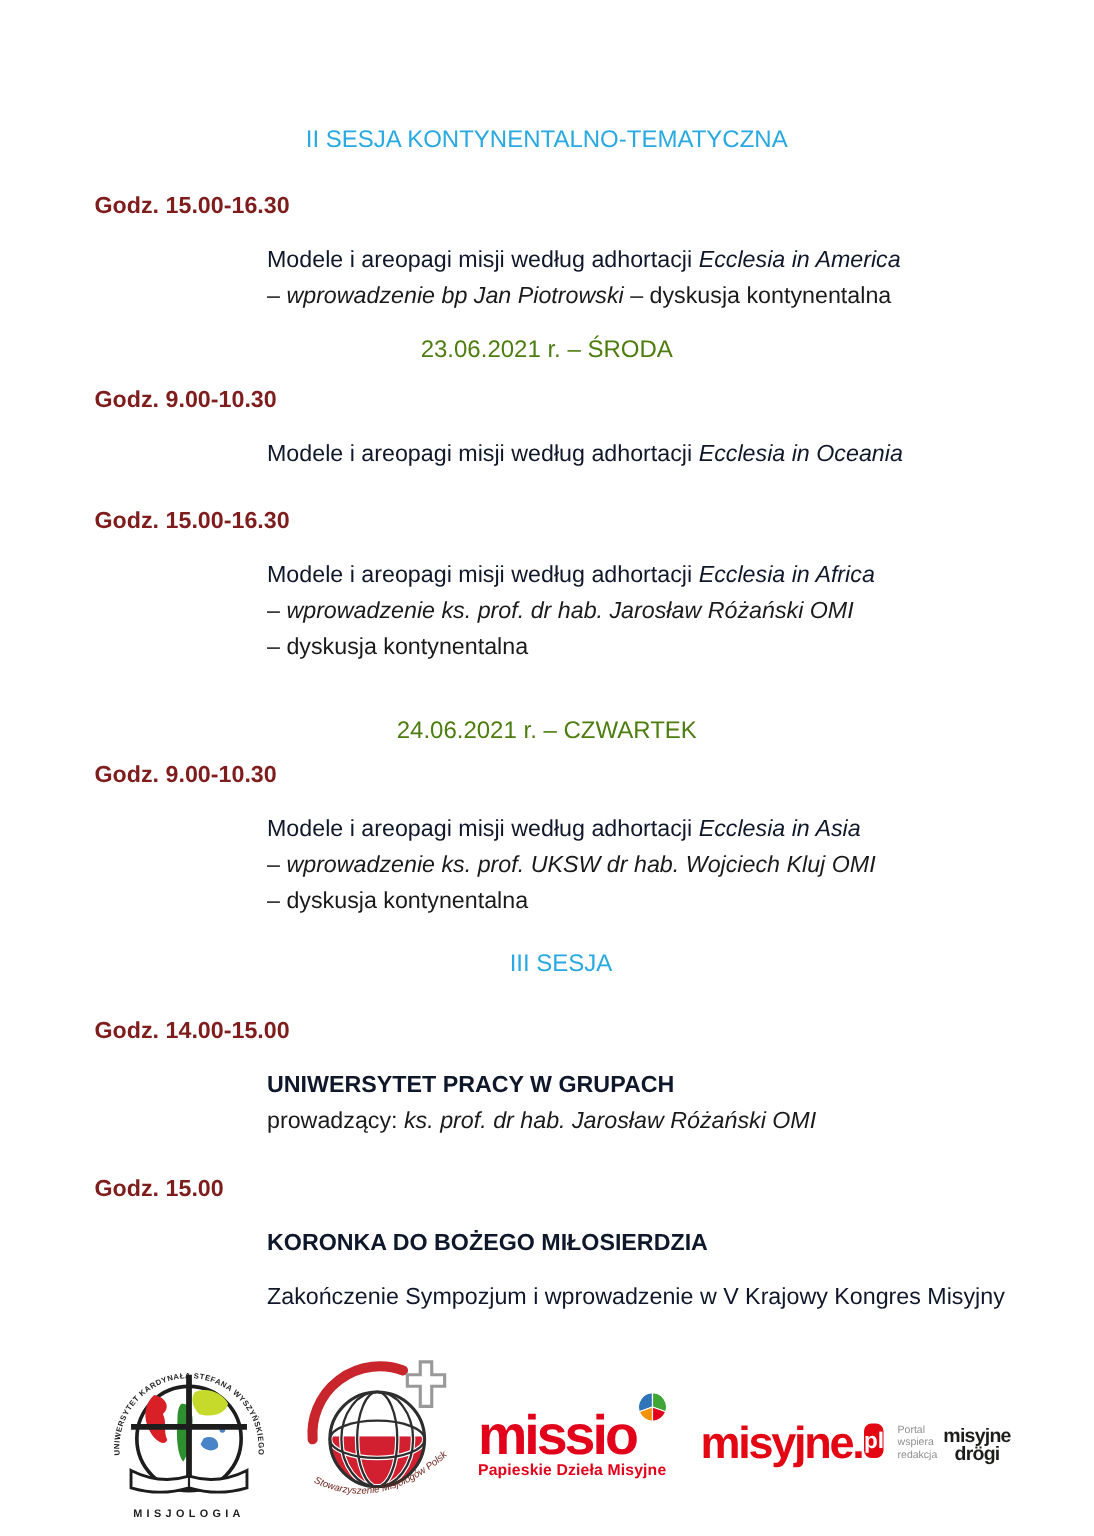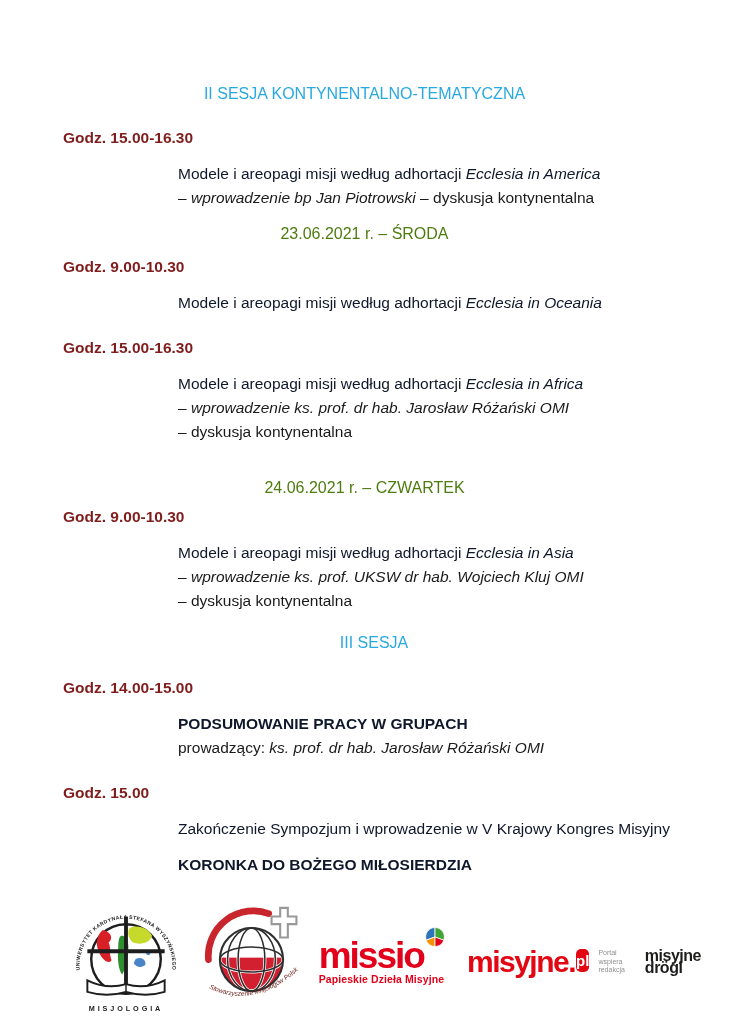--- a/index.html
+++ b/index.html
@@ -72,23 +72,23 @@
     width:27px;height:23px;margin-left:1px;border-radius:5px;
     background:#e30613;color:#ffffff;
     font-weight:700;font-size:15px;letter-spacing:0;
     transform:translateY(-2px);
   }
   .mis-note{
     margin-left:9px;
     font-size:7px;line-height:8.5px;color:#8f8f8f;white-space:nowrap;
   }
   .mis-mag{
-    margin-left:20px;
-    font-weight:700;font-size:16px;line-height:12px;
-    color:#1d1d1b;letter-spacing:-0.5px;text-align:left;white-space:nowrap;
+    margin-left:4px;
+    font-weight:700;font-size:13px;line-height:12px;
+    color:#1d1d1b;letter-spacing:-0.5px;text-align:center;white-space:nowrap;
   }
 </style>
 </head>
 <body>
 
 <div class="page">
 
   <div class="heading session first">II SESJA KONTYNENTALNO-TEMATYCZNA</div>
 
   <div class="mt20">
@@ -126,30 +126,30 @@
       <p><span>– </span><em>wprowadzenie ks. prof. UKSW dr hab. Wojciech Kluj OMI</em></p>
       <p>– dyskusja kontynentalna</p>
     </div>
   </div>
 
   <div class="heading session mt18">III SESJA</div>
 
   <div class="mt21">
     <div class="time">Godz. 14.00-15.00</div>
     <div class="detail">
-      <p class="topic bold">PODSUMOWANIE PRACY W GRUPACH</p>
+      <p class="topic bold">UNIWERSYTET PRACY W GRUPACH</p>
       <p><span>prowadzący: </span><em>ks. prof. dr hab. Jarosław Różański OMI</em></p>
     </div>
   </div>
 
   <div class="mt21">
     <div class="time">Godz. 15.00</div>
     <div class="detail">
+      <p class="topic bold">KORONKA DO BOŻEGO MIŁOSIERDZIA</p>
       <p class="topic">Zakończenie Sympozjum i wprowadzenie w V Krajowy Kongres Misyjny</p>
-      <p class="topic bold">KORONKA DO BOŻEGO MIŁOSIERDZIA</p>
     </div>
   </div>
 
   <div class="logos mt26">
 
     <div class="logo">
       <svg width="116" height="114" viewBox="0 0 120 118">
         <defs>
           <path id="uksw-arc" d="M 14 78 A 48 48 0 1 1 106 78" fill="none"></path>
         </defs>

